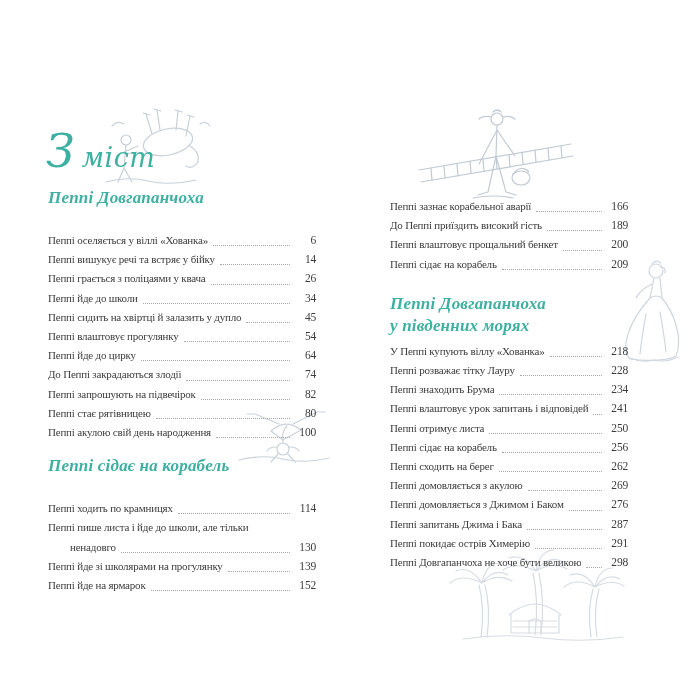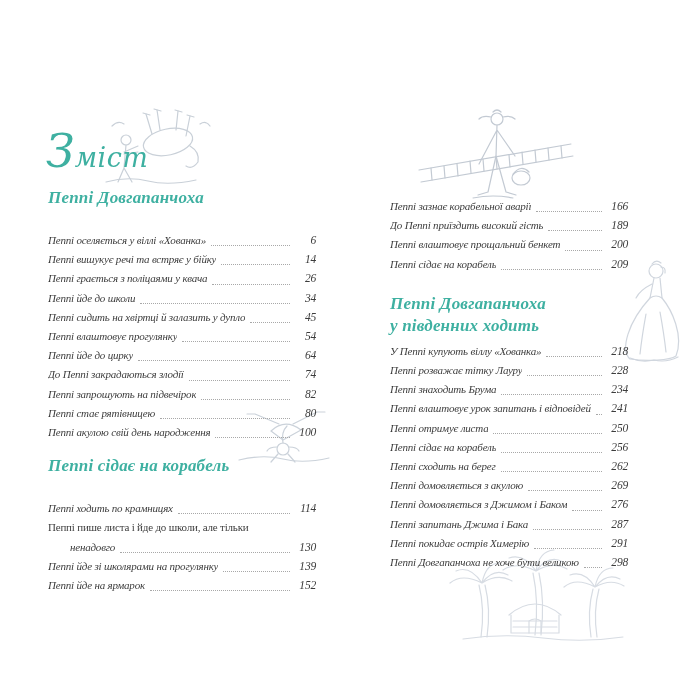--- a/index.html
+++ b/index.html
@@ -12,37 +12,37 @@
     position:relative;width:700px;height:700px;background:#ffffff;
     font-family:"Liberation Serif", serif;color:var(--ink);
   }
   
   .title{
     position:absolute;left:46px;top:128px;color:var(--accent);
     font-style:italic;display:flex;align-items:baseline;line-height:1;
     font-family:"DejaVu Serif", serif;
   }
   .title .t-initial{font-size:46px;}
-  .title .t-rest{font-size:27px;margin-left:0;letter-spacing:.5px;}
+  .title .t-rest{font-size:27px;margin-left:7px;letter-spacing:.5px;}
   
   .col{position:absolute;}
   .col-left{left:48px;top:187px;width:268px;}
   .col-right{left:390px;top:197px;width:238px;}
   .sec-heading{
     color:var(--accent);font-weight:bold;font-style:italic;
     font-size:17px;line-height:22px;letter-spacing:.2px;
   }
   .col-left .sec-heading + .entries{margin-top:22px;}
   .entries + .sec-heading{margin-top:13px;}
   .sec-heading + .entries{margin-top:5px;}
   .col-right > .entries:first-child{margin-top:0;}
   .col-right .sec-heading{margin-top:19px;}
   .entry-row{
     display:flex;align-items:flex-start;
-    font-size:11px;line-height:19.2px;letter-spacing:-0.2px;color:var(--ink);font-style:italic;
+    font-size:11px;line-height:19.2px;letter-spacing:-0.2px;color:var(--ink);
   }
   .entry-line1{
     font-size:11px;line-height:19.2px;letter-spacing:-0.2px;white-space:nowrap;
   }
   .entry-row.indent{padding-left:22px;}
   .etxt{white-space:nowrap;flex:0 1 auto;overflow:hidden;}
   .leader{
     flex:1 1 auto;min-width:6px;align-self:flex-end;
     border-bottom:1px dotted var(--leader);margin:0 4px 4px 5px;height:1px;
   }
@@ -269,21 +269,21 @@
         <div class="entry">
           <div class="entry-row">
             <span class="etxt">Пеппі сідає на корабель</span>
             <span class="leader"></span>
             <span class="epg">209</span>
           </div>
         </div>
       </div>
       <div class="sec-heading">
         <div>Пеппі Довгапанчоха</div>
-        <div>у південних ходить</div>
+        <div>у південних морях</div>
       </div>
       <div class="entries">
         <div class="entry">
           <div class="entry-row">
             <span class="etxt">У Пеппі купують віллу «Хованка»</span>
             <span class="leader"></span>
             <span class="epg">218</span>
           </div>
         </div>
         <div class="entry">

